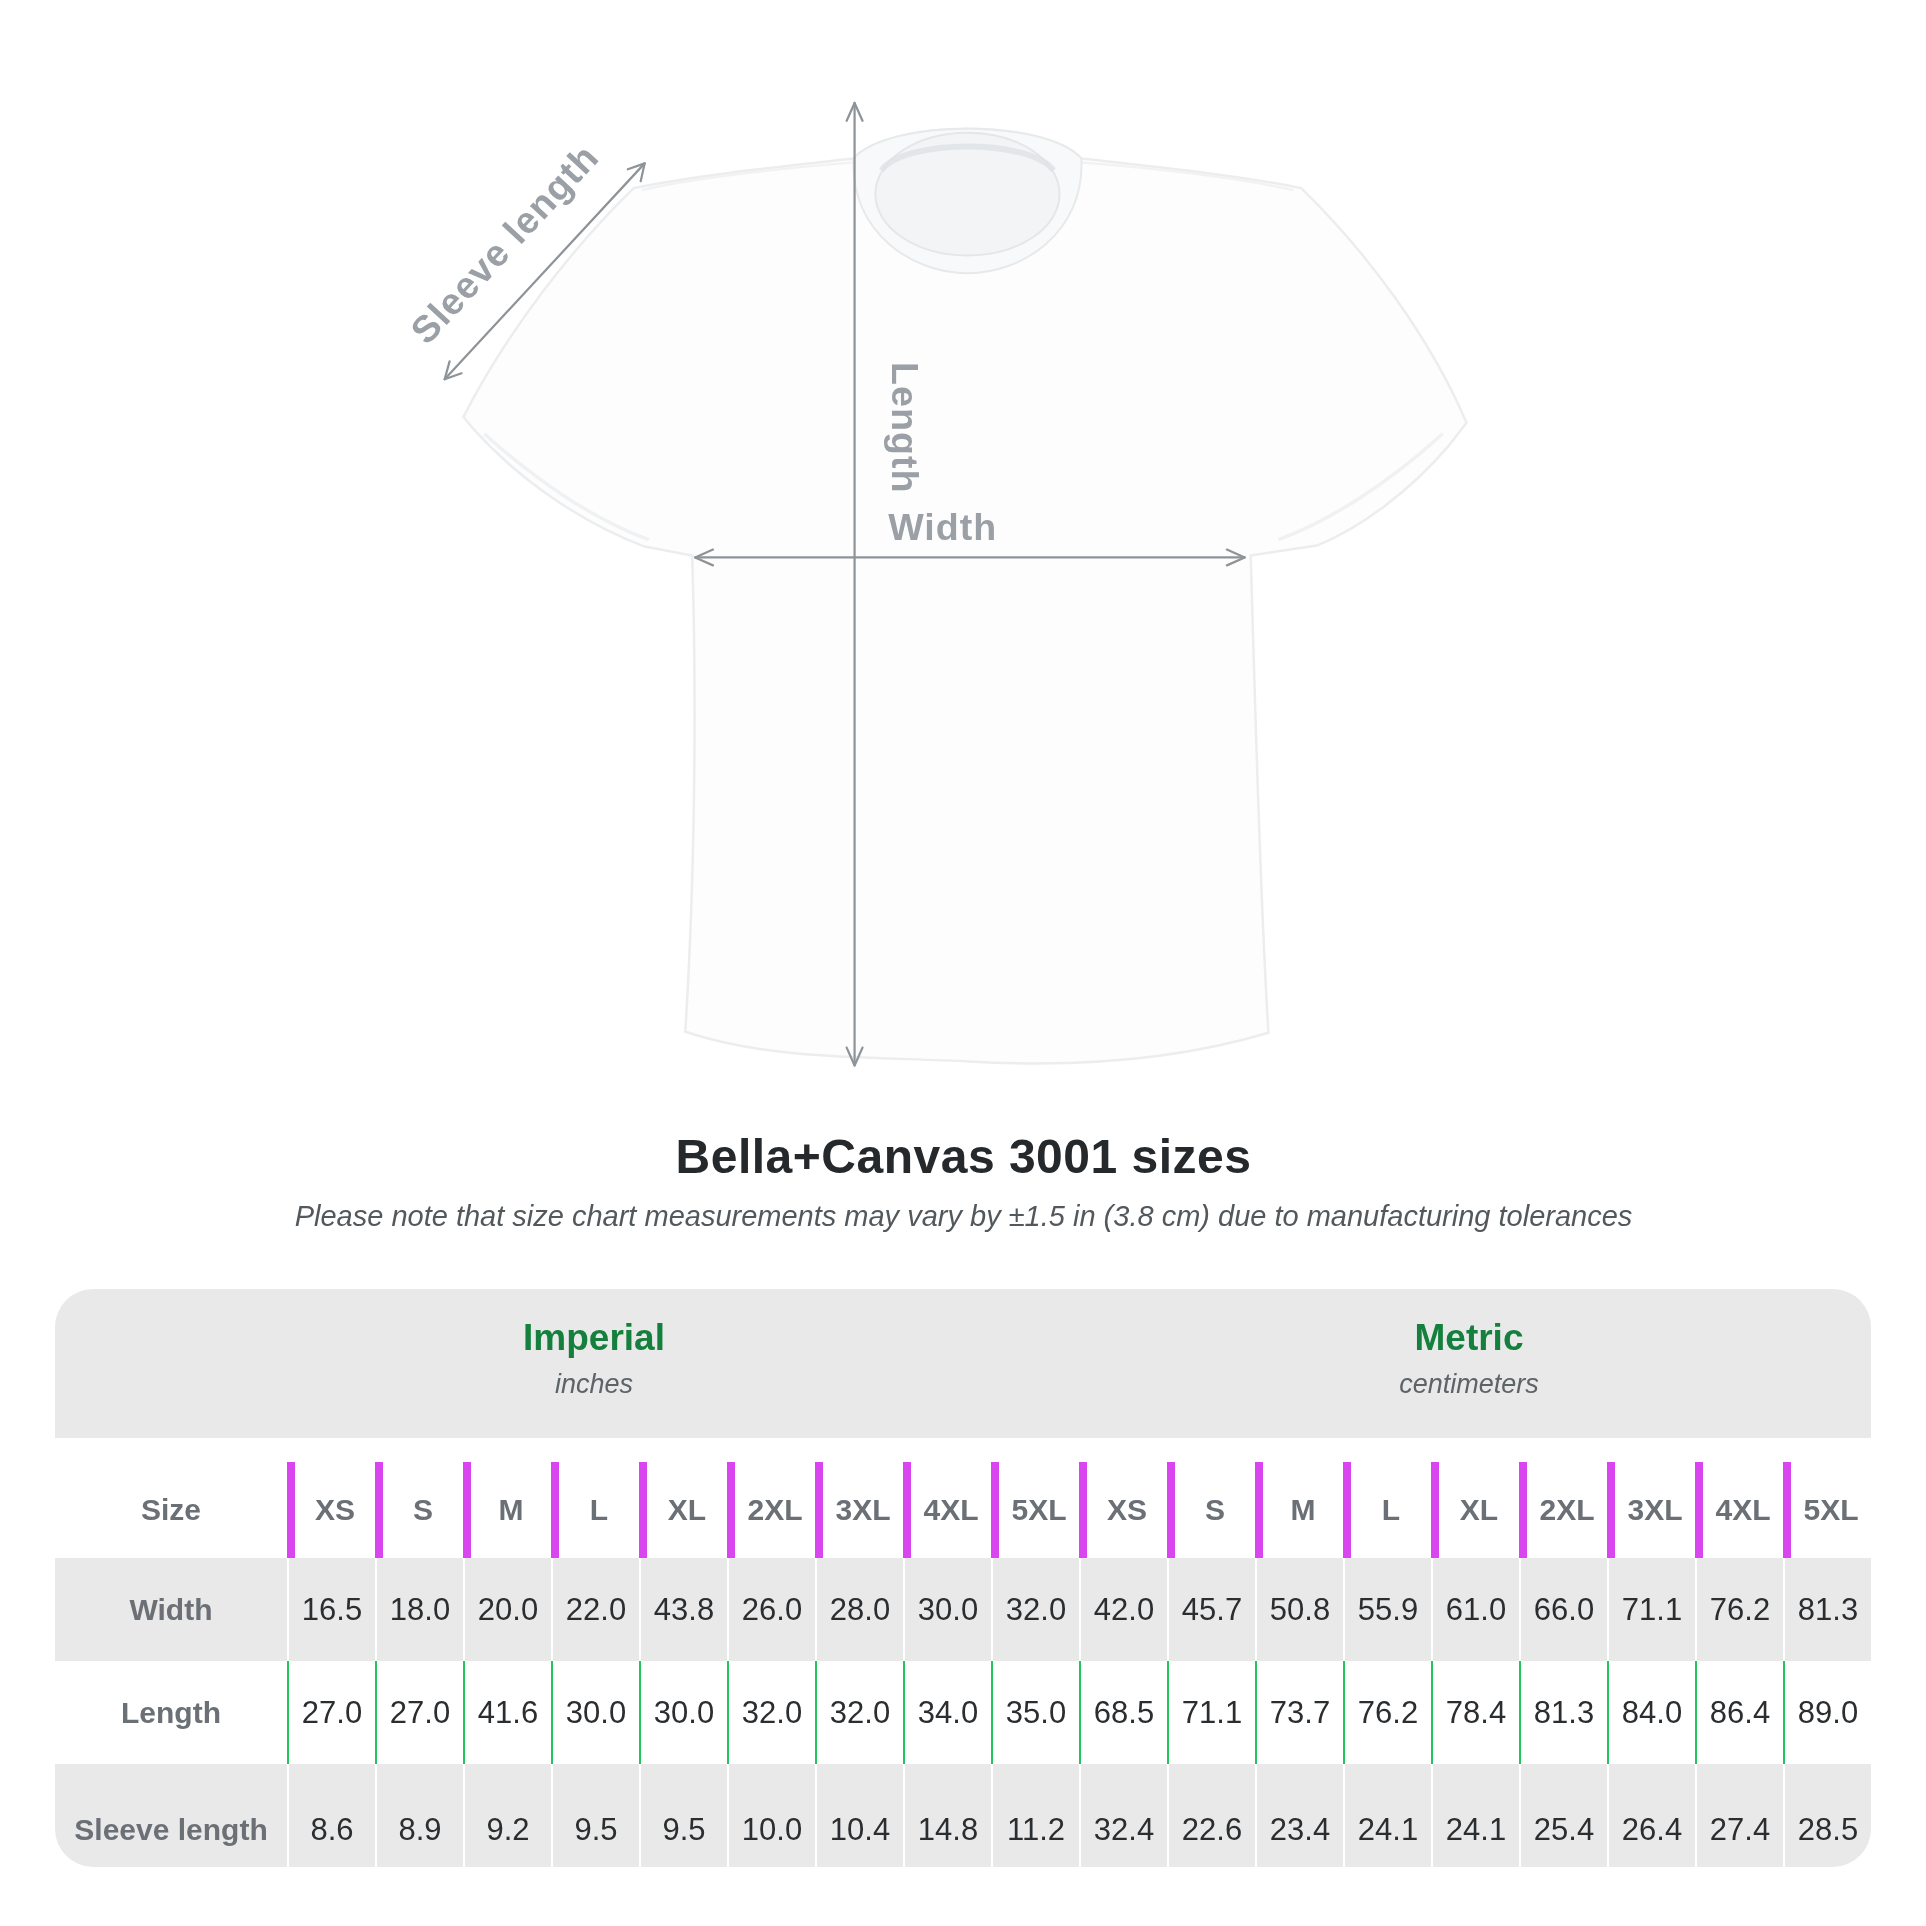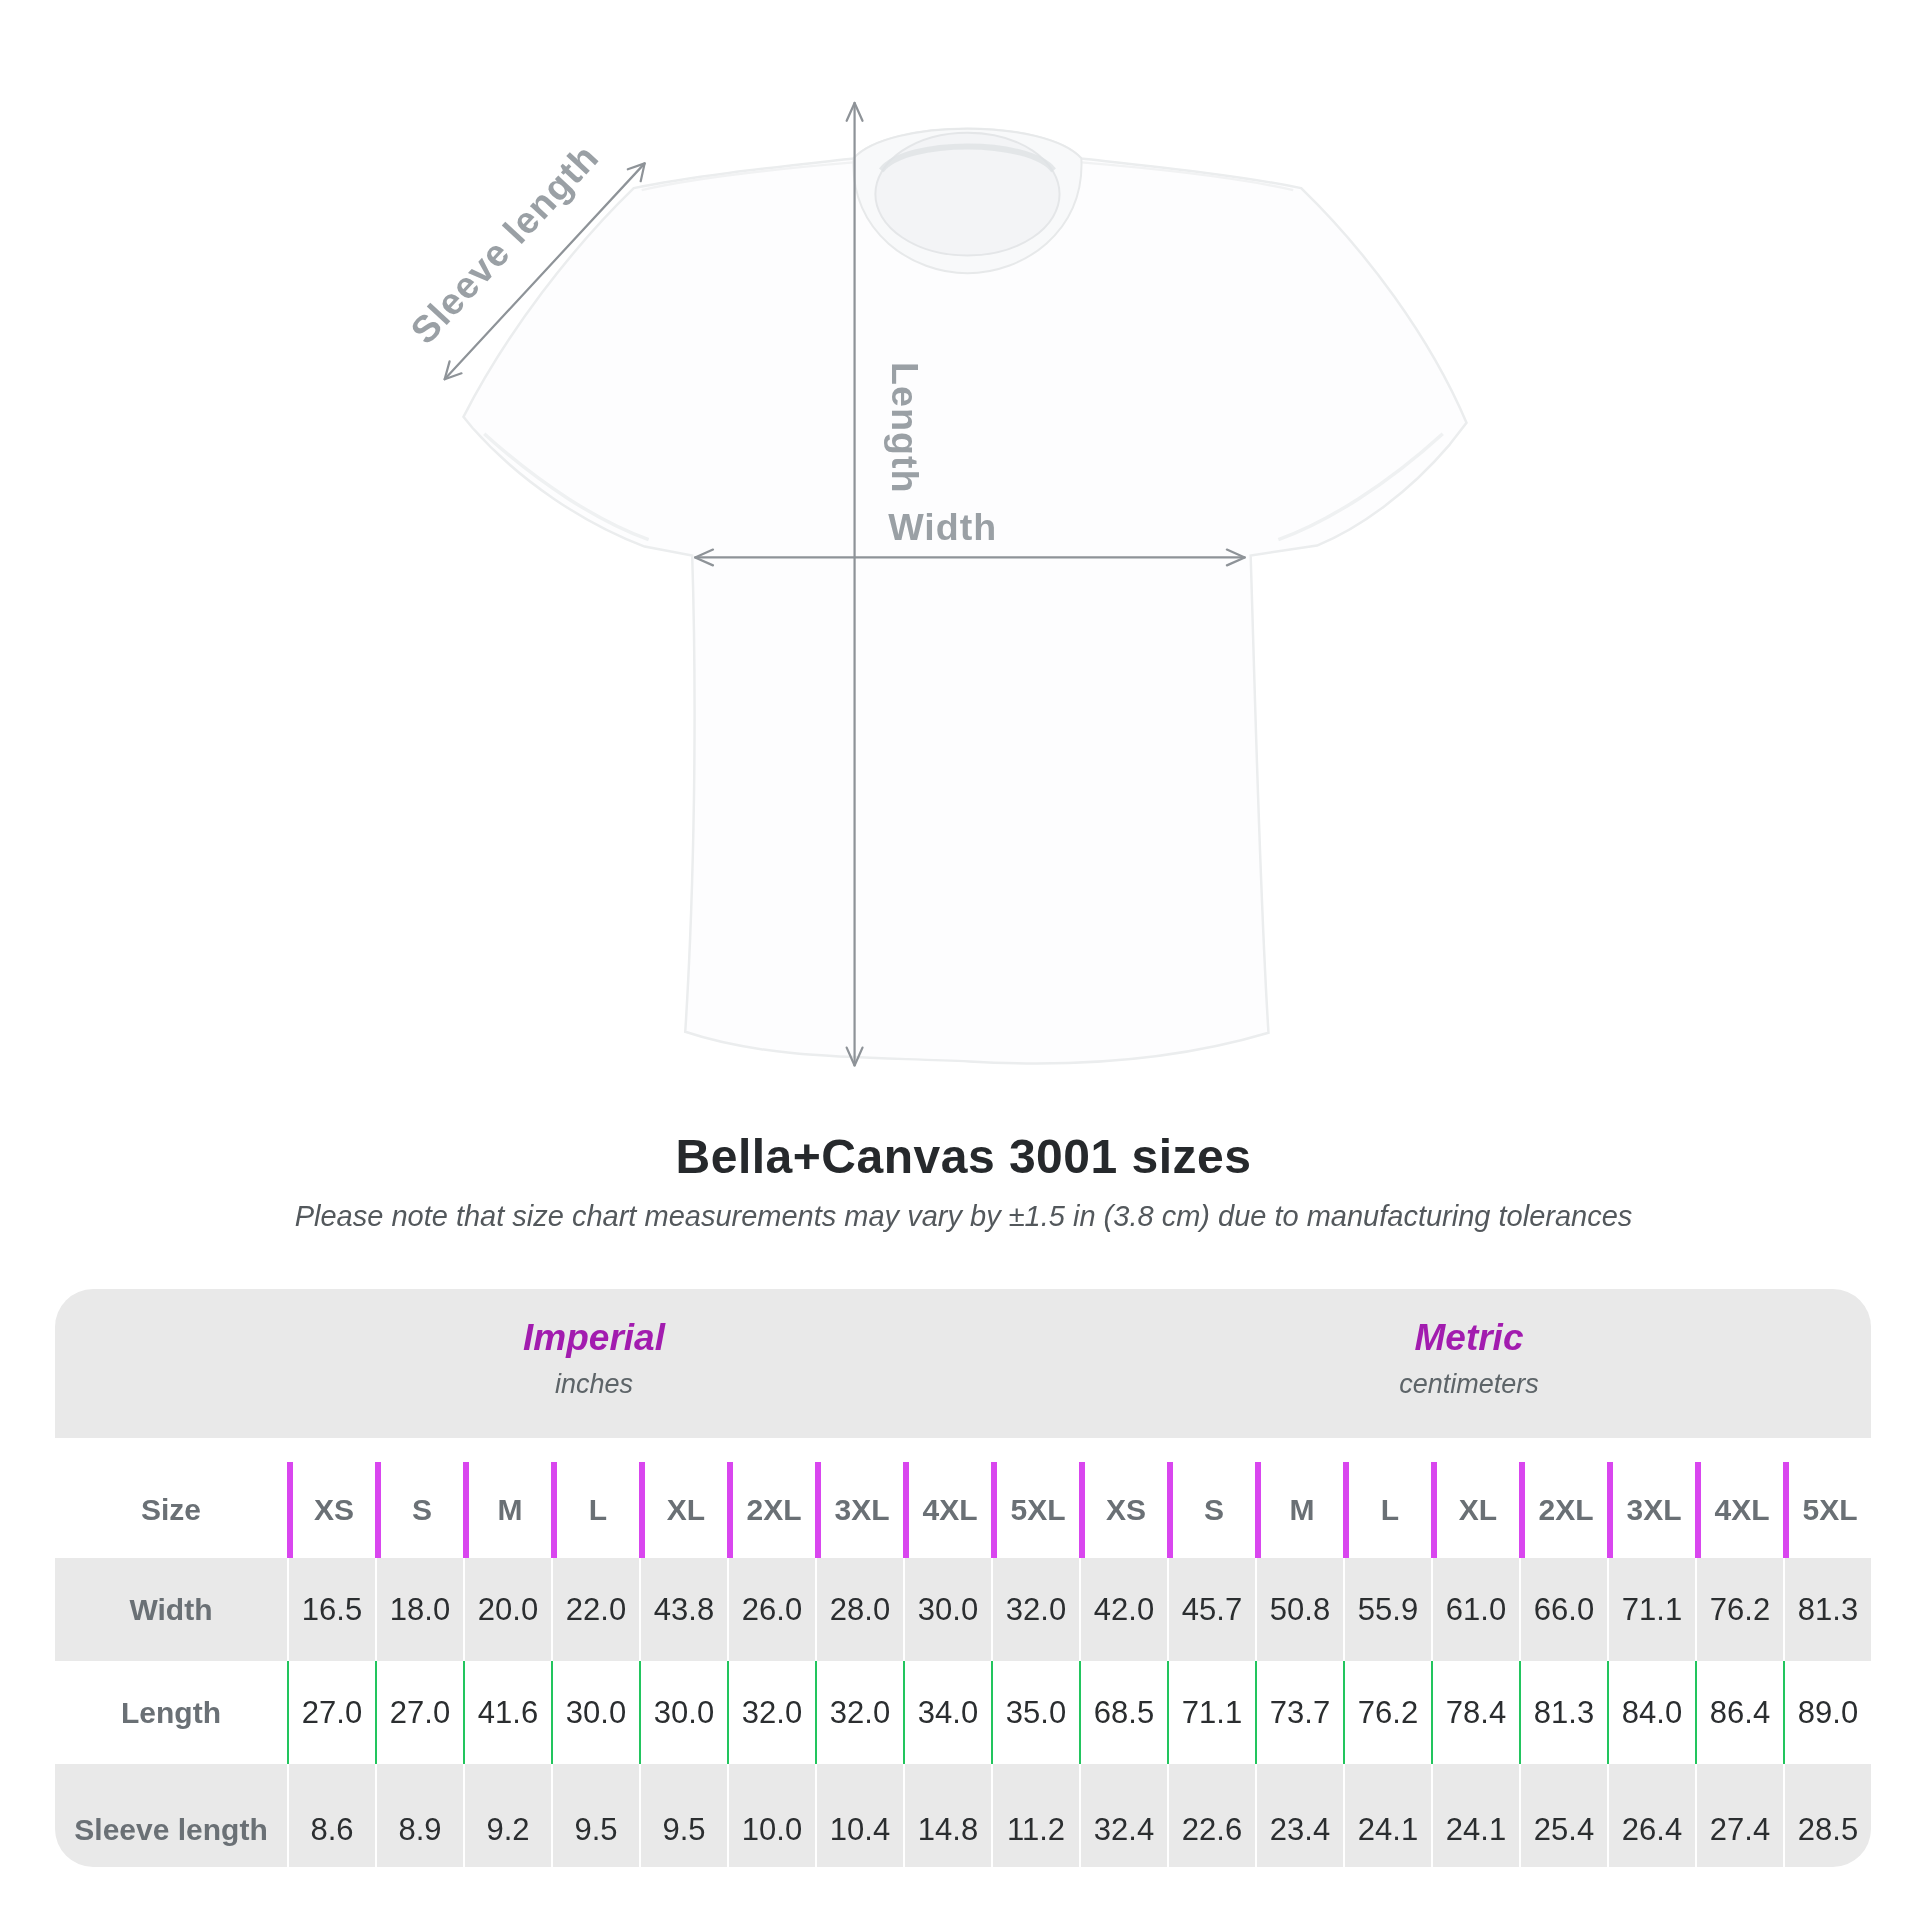--- a/index.html
+++ b/index.html
@@ -34,29 +34,29 @@
     display: flex; align-items: stretch;
   }
   .band-spacer { width: 232px; flex: none; }
   .band-group {
     flex: 1; display: flex; flex-direction: column;
     align-items: center; justify-content: center; gap: 10px;
     padding-bottom: 10px;
   }
   .band-group.imperial { transform: translateX(-89px); }
   .band-group.metric   { transform: translateX(-6px); }
-  .band-name { font-size: 37px; font-weight: bold; font-style: italic; color: #a21caf; }
+  .band-name { font-size: 37px; font-weight: bold; color: #15803d; }
   .band-unit { font-size: 27px; font-style: italic; color: #5d6468; }
 
   .grid-row { display: grid; grid-template-columns: 232px repeat(18, 1fr); }
   .cell { display: flex; align-items: center; justify-content: center; }
 
   .size-row { height: 96px; background: #ffffff; margin-top: 24px; }
   .size-row .cell { font-size: 30px; font-weight: bold; color: #6a7075; }
-  .size-row .cell + .cell { border-left: 6px solid #d946ef; }
+  .size-row .cell + .cell { border-left: 8px solid #d946ef; }
 
   .data-row { height: 103px; }
   .data-row:last-child { height: 132px; }
   .data-row.gray  { background: #e9e9e9; }
   .data-row.white { background: #ffffff; }
   .data-row .cell { font-size: 31px; color: #2b2e30; }
   .data-row .label-cell { font-size: 30px; font-weight: bold; color: #6a7075; }
   .data-row.white .cell + .cell { border-left: 2px solid #22c55e; }
   .data-row.gray  .cell + .cell { border-left: 2px solid #ffffff; }
 

